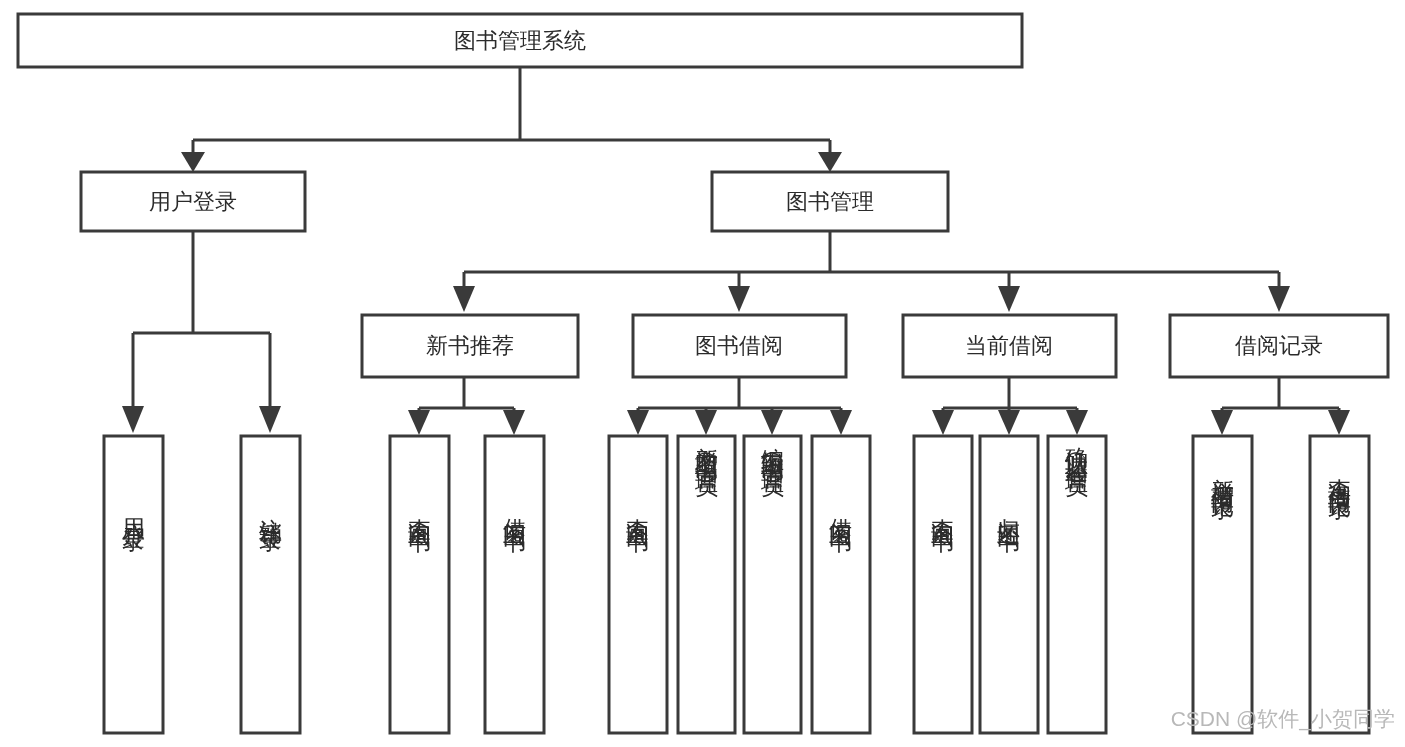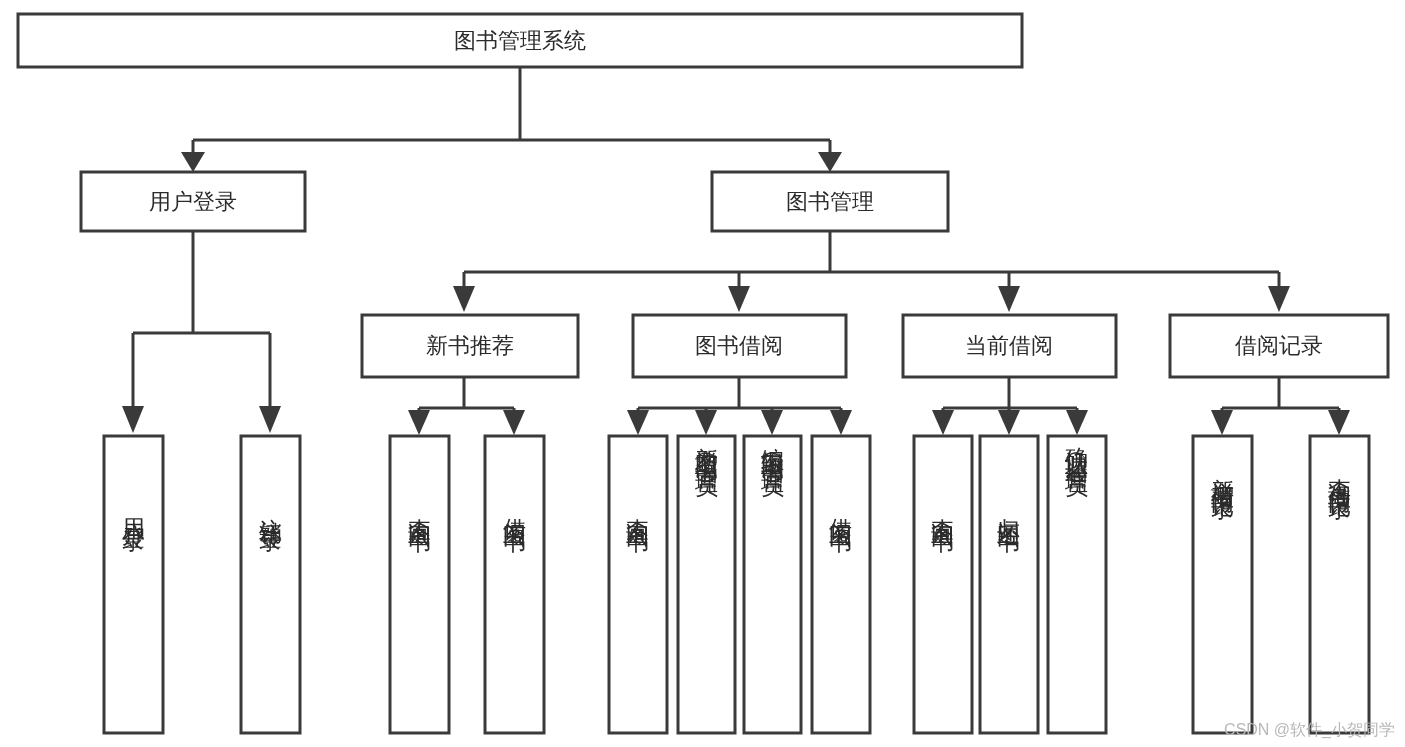--- a/index.html
+++ b/index.html
@@ -52,23 +52,23 @@
     stroke-width: 3;
     fill: none;
   }
   .arrow-head {
     fill: #3a3a3a;
     stroke: none;
   }
   .watermark {
     position: absolute;
     right: 10px;
-    bottom: 6px;
-    font-family: "Liberation Sans", "DejaVu Sans", sans-serif;
-    font-size: 16px;
+    bottom: 14px;
+    font-family: "Liberation Sans", "DejaVu Sans", sans-serif;
+    font-size: 21px;
     color: #b8b8b8;
     white-space: nowrap;
     pointer-events: none;
   }
 </style>
 </head>
 <body>
 
 <div id="diagram-root">
   <svg class="diagram" viewBox="0 0 1405 747" xmlns="http://www.w3.org/2000/svg">

